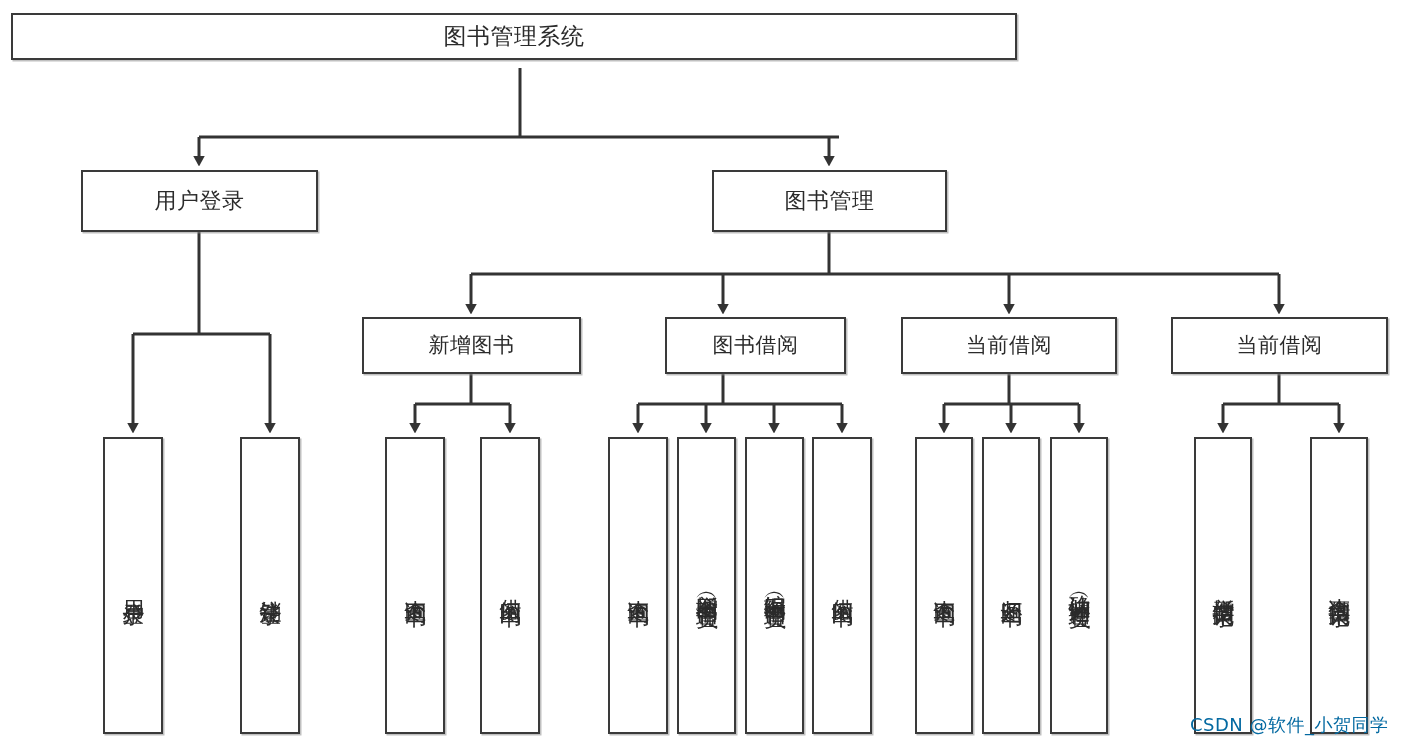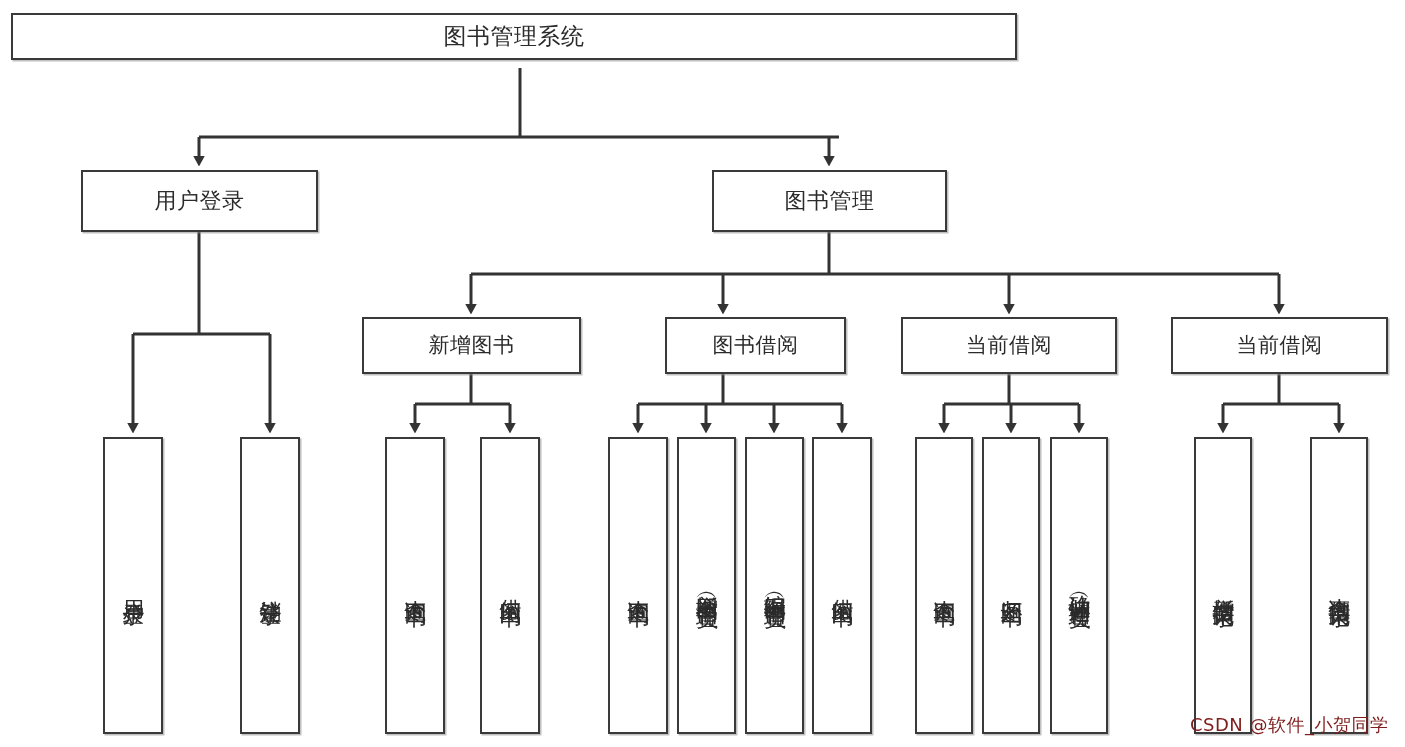--- a/index.html
+++ b/index.html
@@ -49,21 +49,21 @@
     writing-mode: vertical-rl;
     text-orientation: upright;
     font-size: 22px;
     line-height: 1.22;
     letter-spacing: 2px;
     white-space: normal;
     max-height: 100%;
   }
   .watermark {
     position: absolute;
-    color: #7f1d1d;
+    color: #0369a1;
     font-size: 18px;
     letter-spacing: 0.5px;
     white-space: nowrap;
     pointer-events: none;
   }
 </style>
 </head>
 <body>
 
 <div id="diagram-root">

